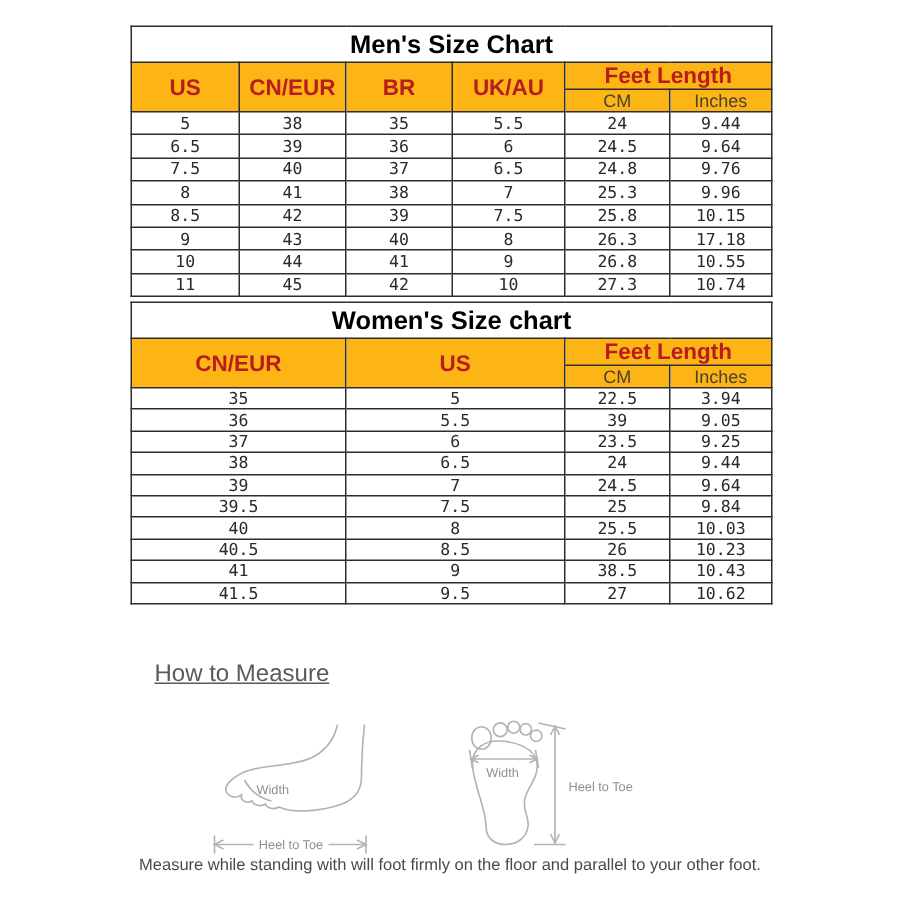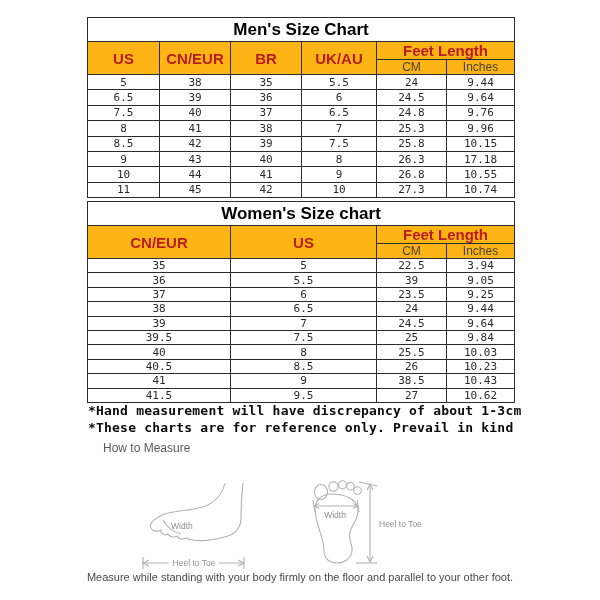--- a/index.html
+++ b/index.html
@@ -22,21 +22,21 @@
   .tbl-title{font-family:"Liberation Sans",sans-serif;font-weight:bold;font-size:17px;height:23px;color:#000;background:#fff;}
   .head-row th{background:var(--header-bg);font-family:"Liberation Sans",sans-serif;font-weight:bold;font-size:15px;color:#b91c1c;height:16px;}
   .subhead-row th{background:var(--header-bg);font-family:"Liberation Sans",sans-serif;font-weight:normal;font-size:12px;color:var(--subhead-text);height:14px;}
   .size-table tbody td{font-family:"DejaVu Sans Mono",monospace;font-size:11px;color:var(--data-text);}
   .mens tbody td{height:14.4px;}
   .womens tbody td{height:13.4px;}
 
   .notes{position:absolute;left:88px;top:402px;font-family:"DejaVu Sans Mono",monospace;
          font-weight:bold;font-size:13px;line-height:17px;color:var(--note-text);letter-spacing:0.2px;}
 
-  .htm-title{position:absolute;left:103px;top:441px;font-size:12px;color:var(--measure-text);}
+  .htm-title{position:absolute;left:103px;top:441px;font-size:16px;color:var(--measure-text);text-decoration:underline;}
   .htm-sub{position:absolute;left:103px;top:462px;font-size:10.5px;color:var(--measure-text);}
 
   .sketch-svg{position:absolute;left:98px;top:477px;}
   .sketch-svg path, .sketch-svg line, .sketch-svg ellipse, .sketch-svg circle, .sketch-svg polyline{
     fill:none;stroke:var(--sketch-line);stroke-width:1.1;}
   .sketch-svg text{fill:var(--sketch-text);font-family:"Liberation Sans",sans-serif;font-size:8.5px;stroke:none;}
   .sketch-svg rect.mask{fill:#ffffff;stroke:none;}
 
   .caption{position:absolute;left:0;top:571px;width:600px;text-align:center;
            font-size:11px;color:#4a4a4a;}
@@ -217,24 +217,20 @@
         </tr>
         <tr>
           <td>41.5</td>
           <td>9.5</td>
           <td>27</td>
           <td>10.62</td>
         </tr>
       </tbody>
   </table>
 
-  <div class="notes">
-    <div>*Hand measurement will have discrepancy of about 1-3cm</div>
-    <div>*These charts are for reference only. Prevail in kind</div>
-  </div>
 
   <div class="htm-title">How to Measure</div>
 
   <svg class="sketch-svg" width="420" height="96" viewBox="0 0 420 96">
 
     <g transform="translate(43,6)">
       <path d="M84,0 C82,9 77,17 67,22 C52,29 34,26 21,32 C13,36 8,41 10,45
                C12,49 17,49 20,47 C19,51 24,53 27,51 C28,54 33,55 36,53
                C37,56 42,57 45,55 C56,60 76,57 87,53 C95,50 100,44 100,35
                C100,22 101,9 102,0"></path>
@@ -276,14 +272,14 @@
         <line x1="47" y1="1" x2="65" y2="5"></line>
         <line x1="44" y1="82" x2="65" y2="82"></line>
         <line x1="58" y1="3" x2="58" y2="81"></line>
         <polyline points="55,9 58,3 61,9"></polyline>
         <polyline points="55,75 58,81 61,75"></polyline>
         <text x="67" y="46">Heel to Toe</text>
       </g>
     </g>
   </svg>
 
-  <div class="caption">Measure while standing with your body firmly on the floor and parallel to your other foot.</div>
+  <div class="caption">Measure while standing with will foot firmly on the floor and parallel to your other foot.</div>
 </div>
 
 </body></html>

